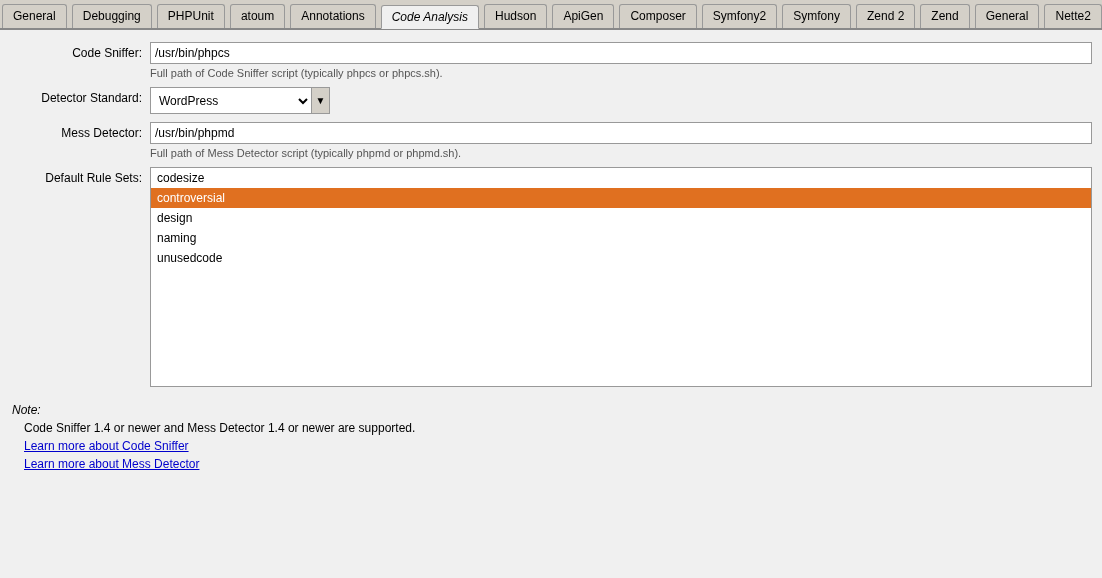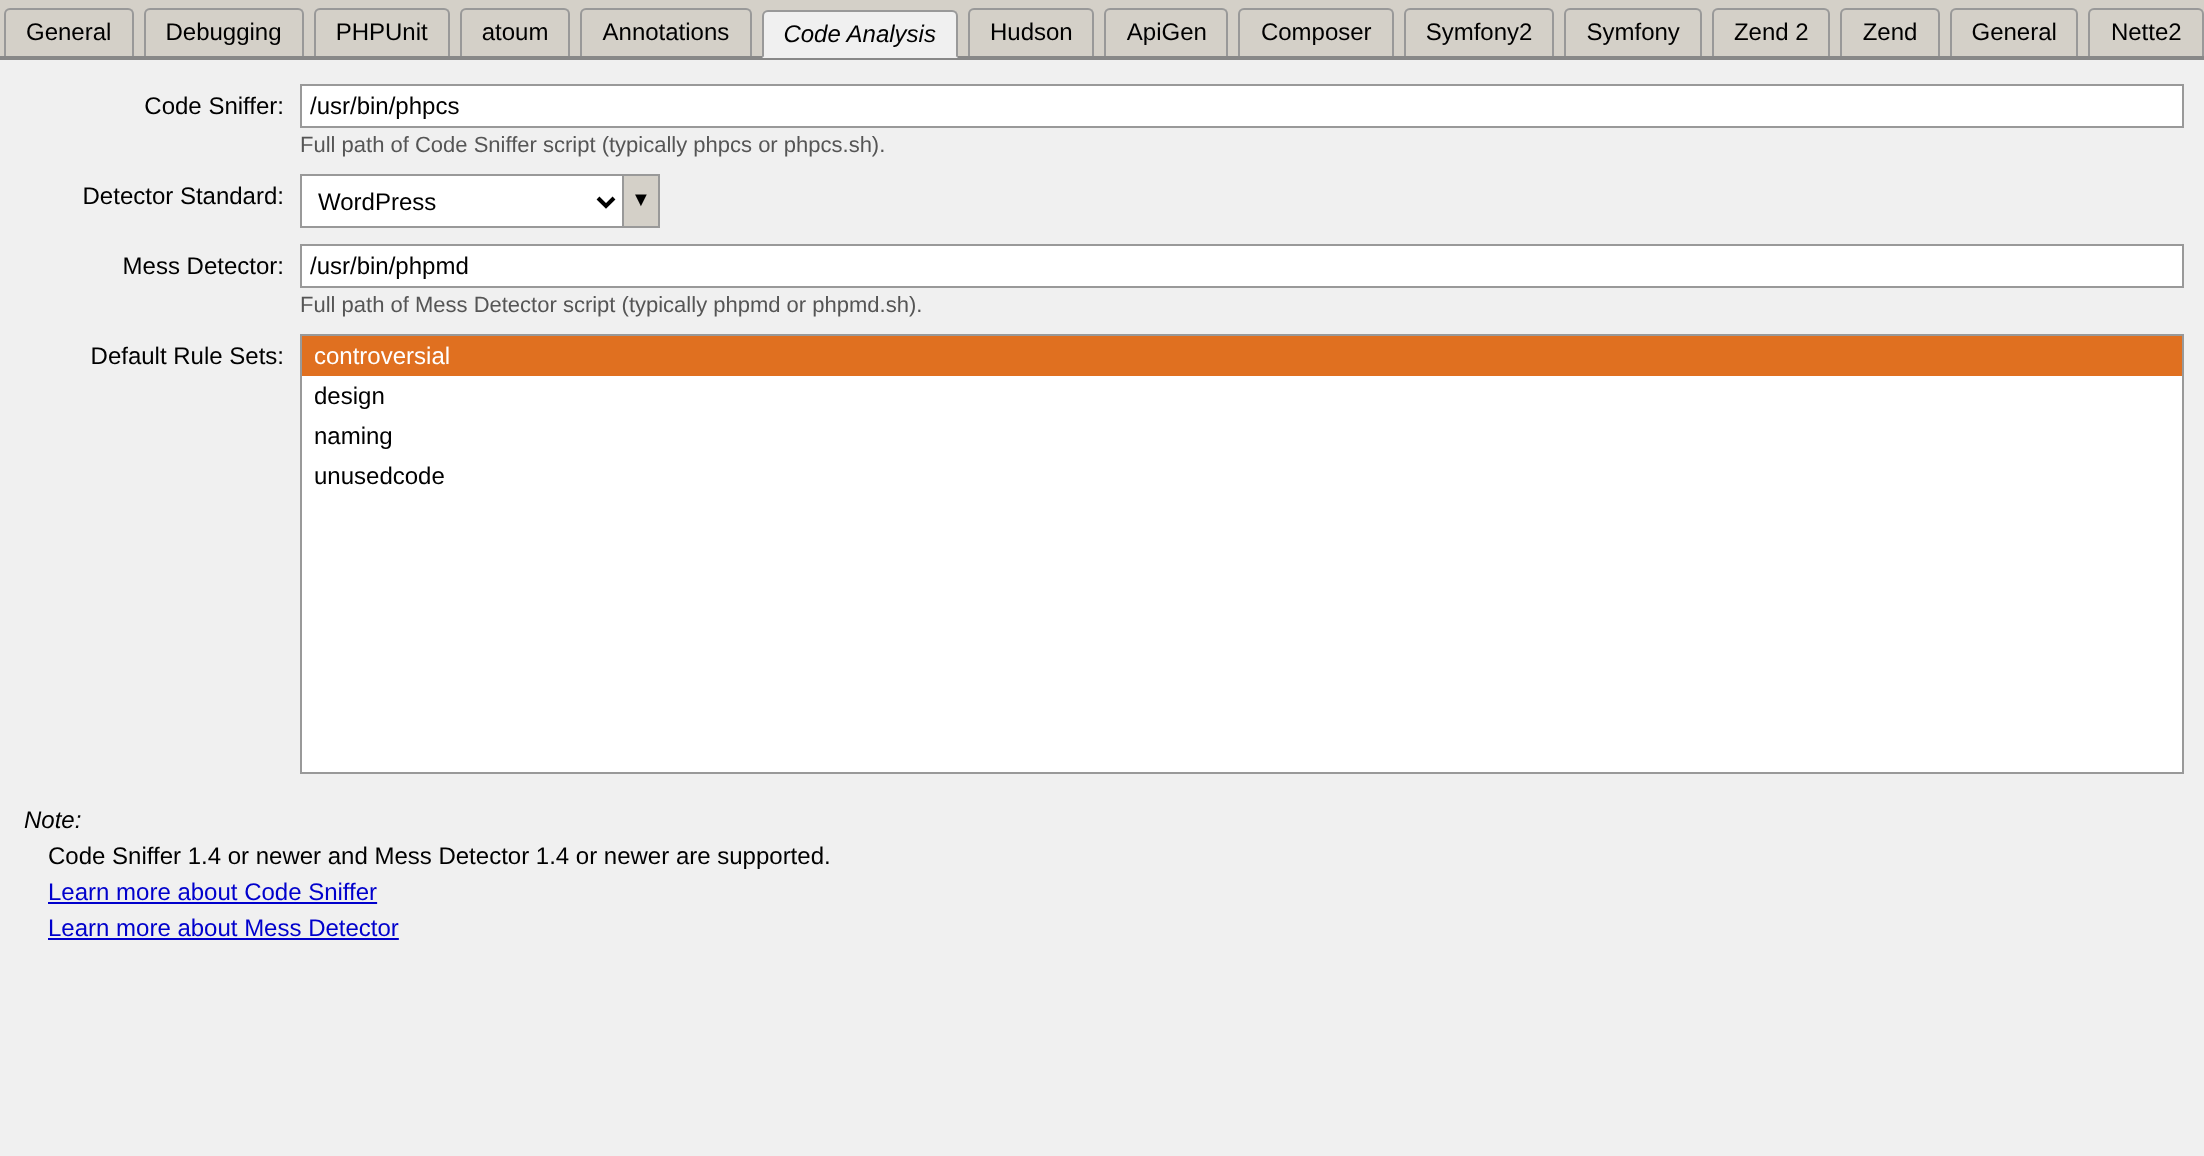--- a/index.html
+++ b/index.html
@@ -211,20 +211,21 @@
       <div class="form-hint">Full path of Mess Detector script (typically phpmd or phpmd.sh).</div>
     </div>
   </div>
 
   <div class="form-row">
     <div class="form-label">
       <span>Default Rule Sets:</span>
     </div>
     <div class="form-control-area">
       <div class="listbox" id="rule-sets-listbox">
+          <div class="listbox-item">codesize</div>
           <div class="listbox-item selected">controversial</div>
           <div class="listbox-item">design</div>
           <div class="listbox-item">naming</div>
           <div class="listbox-item">unusedcode</div>
         </div>
     </div>
   </div>
 
   <div class="note-section">
     <span class="note-label">Note:</span>

